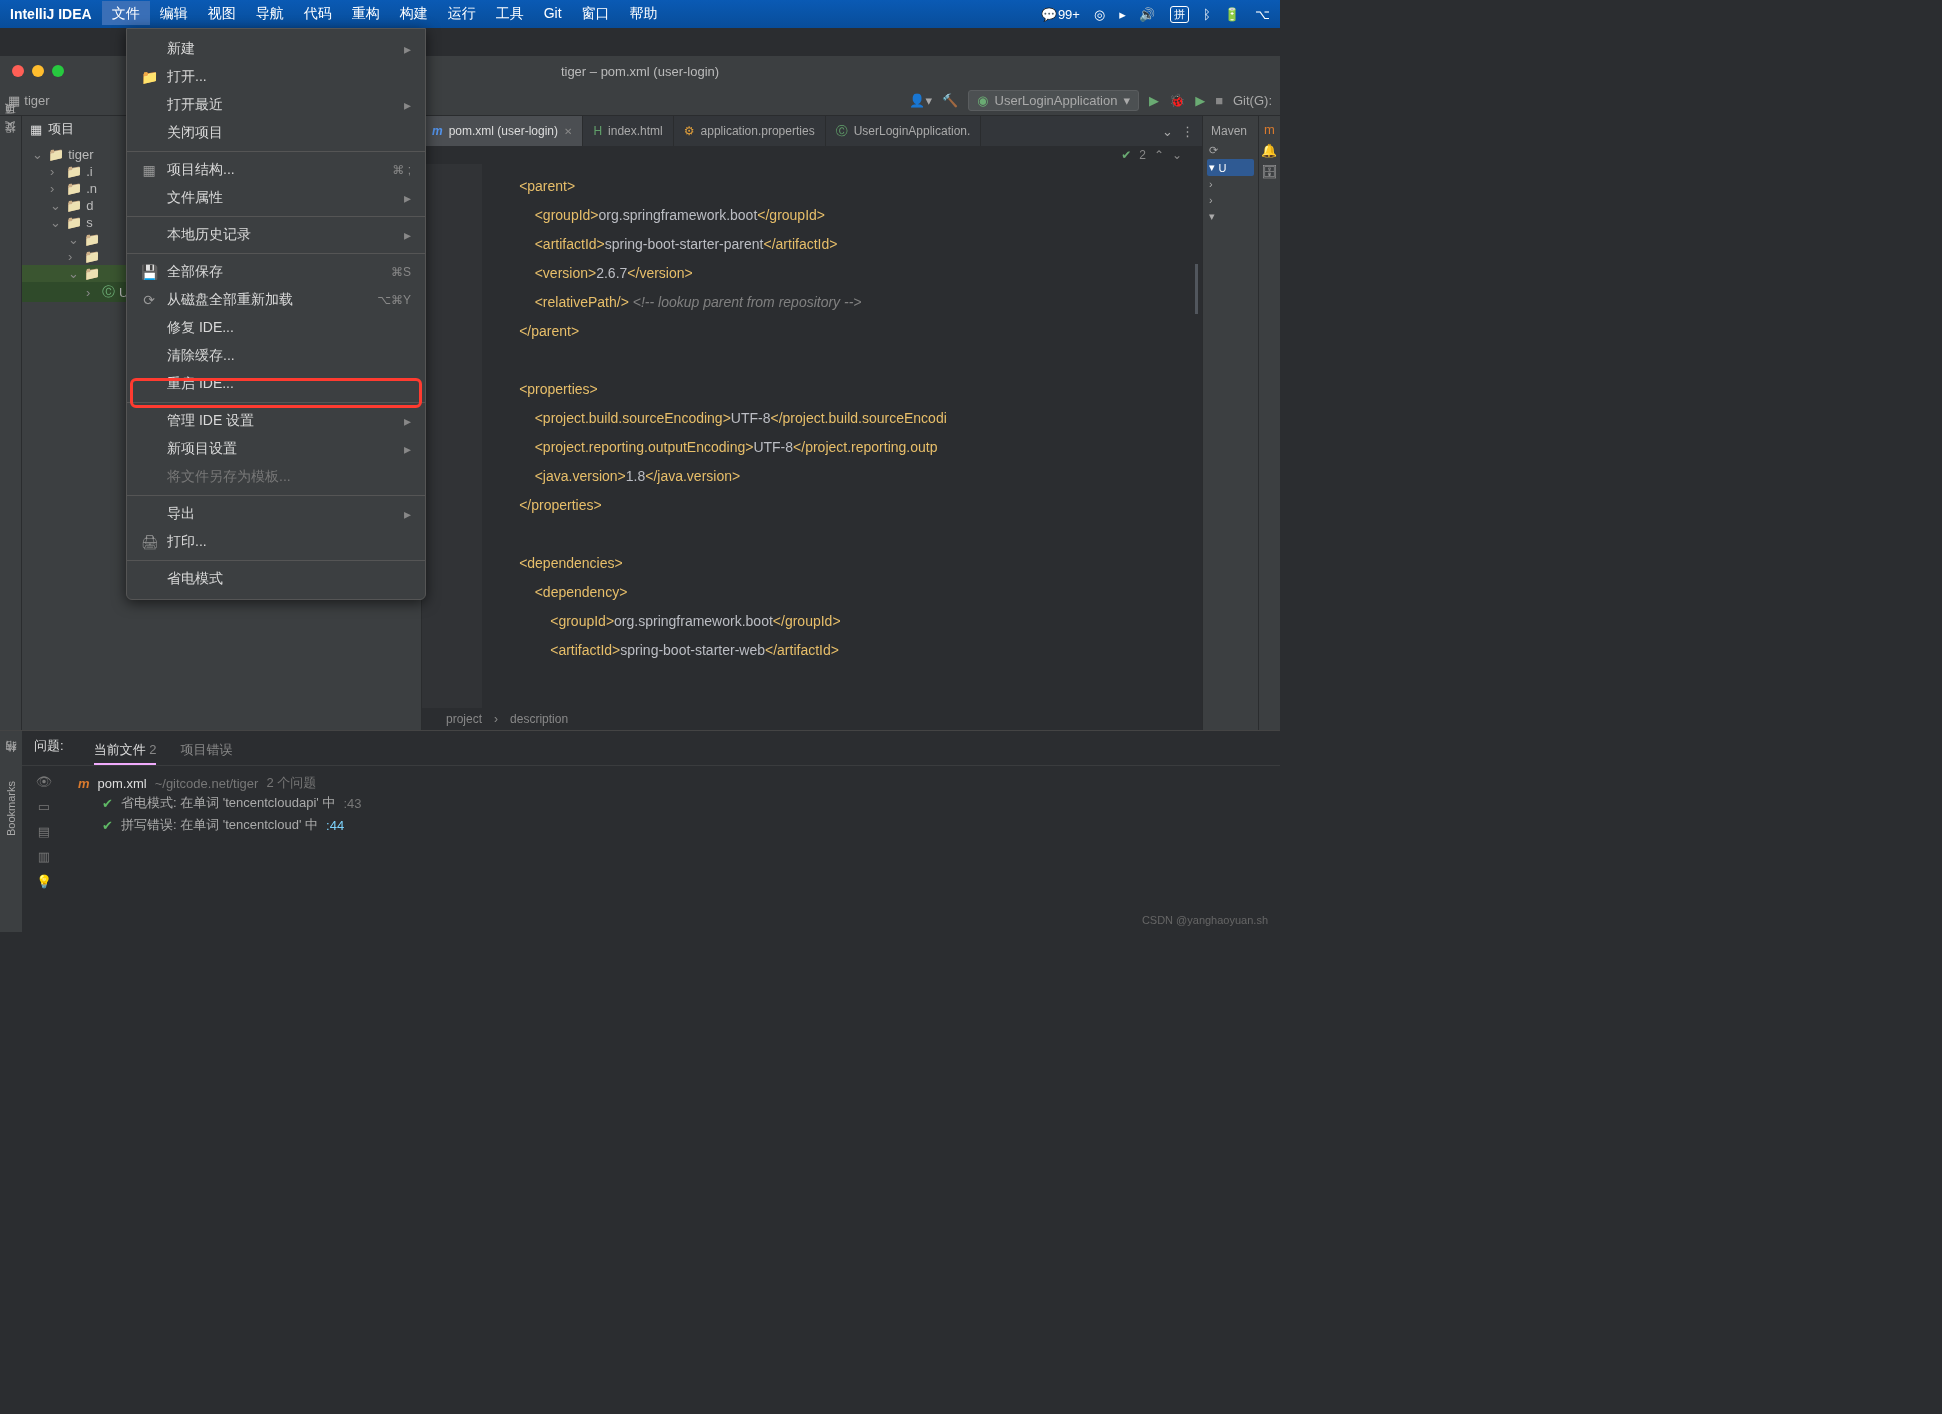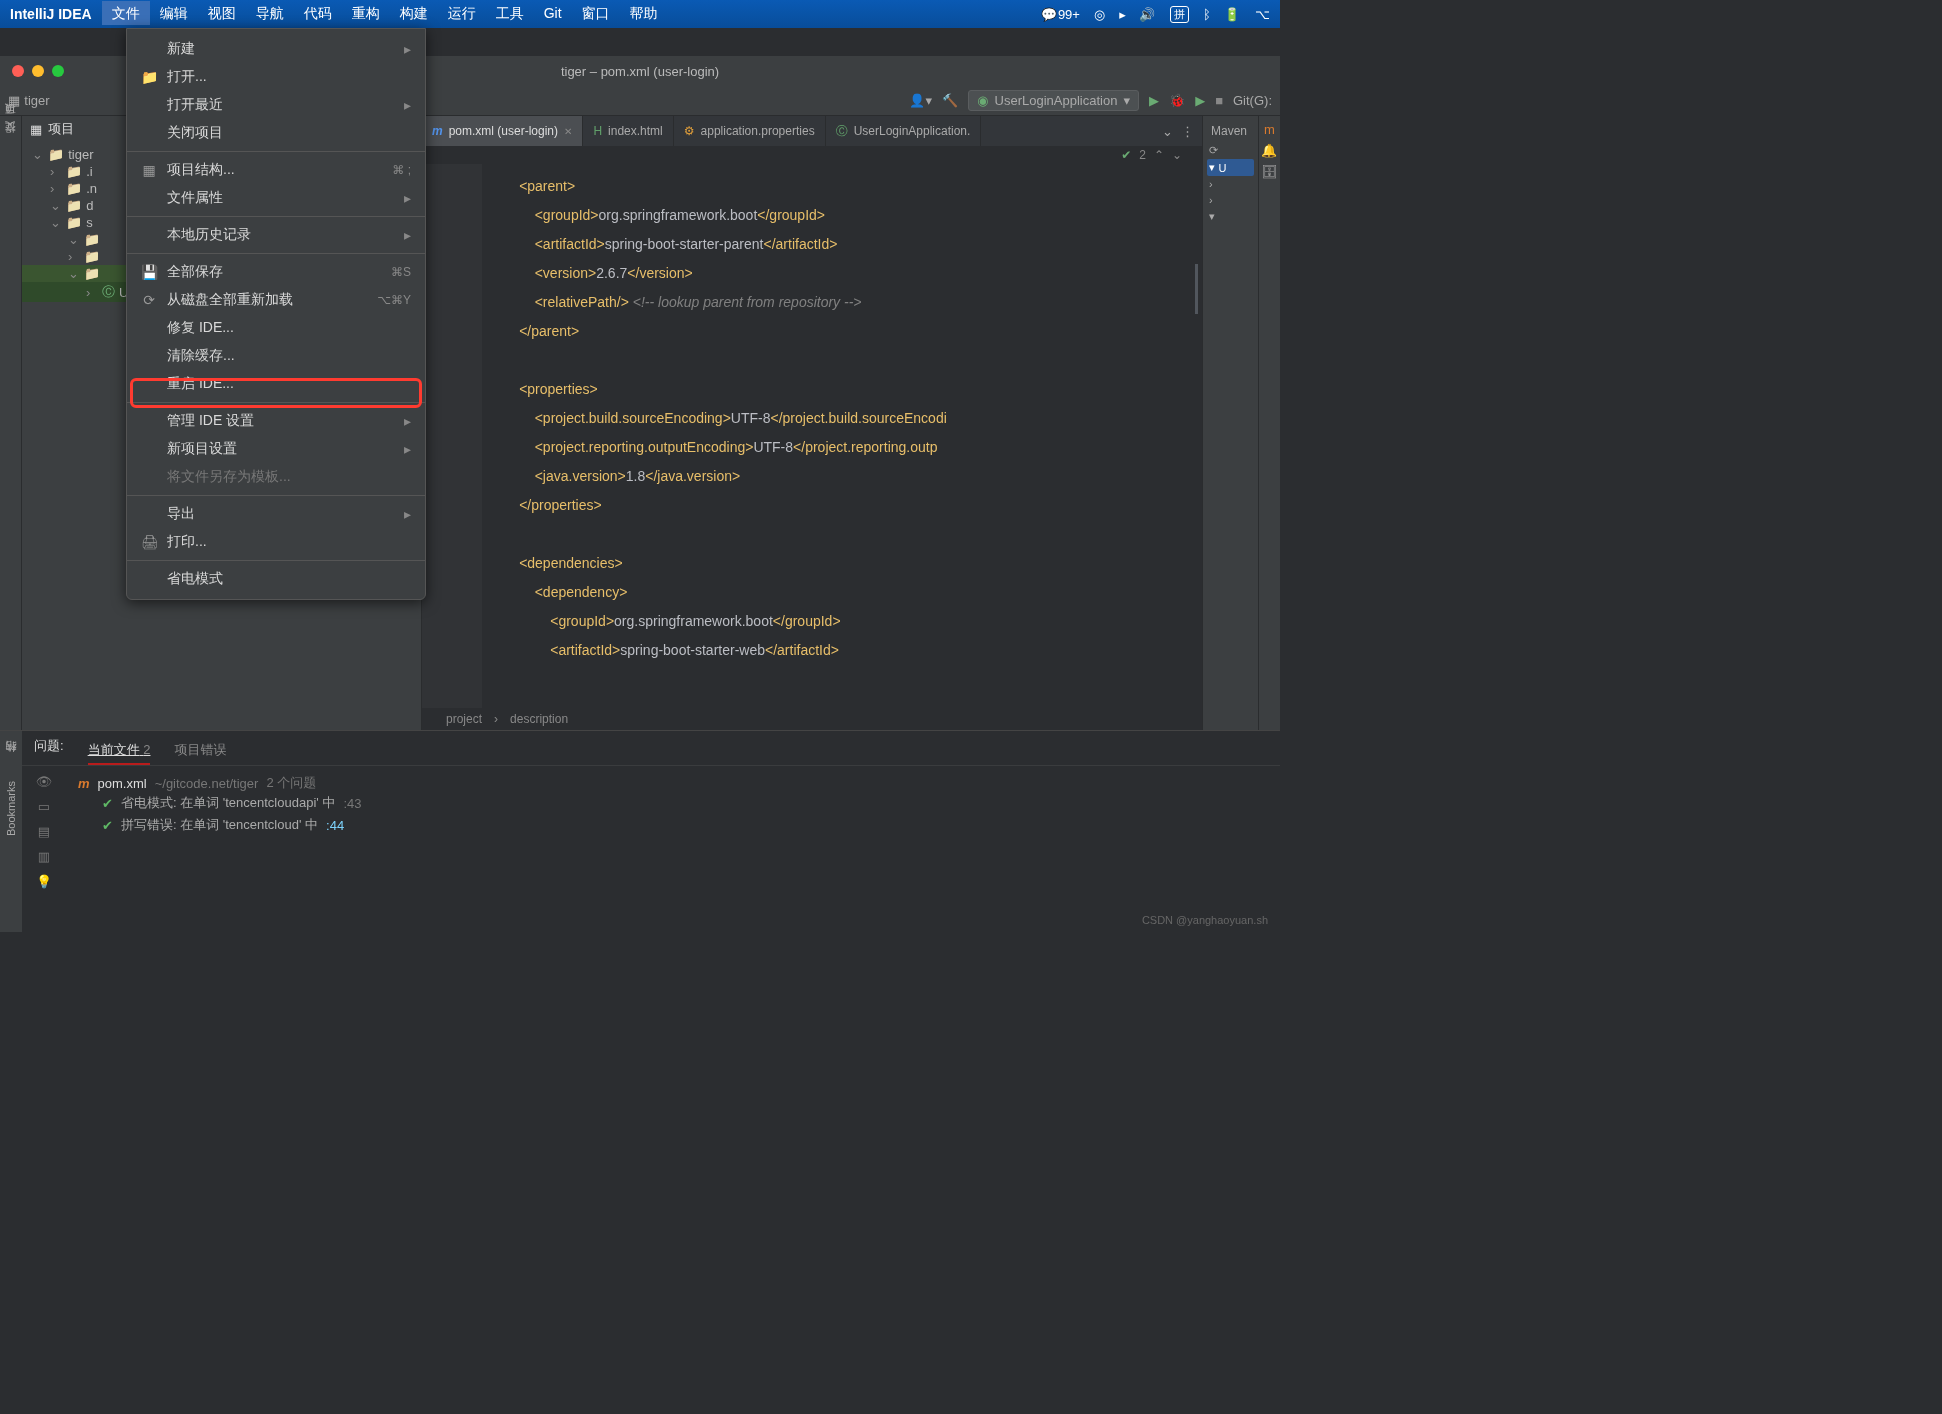--- a/index.html
+++ b/index.html
@@ -69,22 +69,22 @@
 .rightpanel .rrow { display:flex; align-items:center; gap:4px; padding:2px 2px; font-size:11px; }
 
 .rgutter { width:22px; background:#3c3f41; border-left:1px solid #2a2c2e; display:flex; flex-direction:column; align-items:center; padding-top:6px; gap:6px; color:#aaa; }
 
 .problems { height:230px; background:#2b2d30; border-top:1px solid #444; display:flex; }
 .problems .lgut { width:22px; background:#3c3f41; display:flex; flex-direction:column; align-items:center; padding-top:30px; gap:20px; color:#aaa; font-size:11px; }
 .problems .lgut .v { writing-mode:vertical-rl; transform:rotate(180deg); }
 .problems .main { flex:1; display:flex; flex-direction:column; }
 .ptabs { display:flex; padding:6px 12px 0; gap:24px; font-size:13px; color:#888; border-bottom:1px solid #3a3c3e; }
 .ptabs .pt { padding:4px 0; }
-.ptabs .pt.active { color:#ddd; border-bottom:2px solid #b91c1c;text-decoration:underline; }
-.ptabs .lbl { color:#ddd; }
+.ptabs .pt.active { color:#ddd; border-bottom:2px solid #f0abfc; }
+.ptabs .lbl { color:#ddd; margin-right:6px; }
 .pbody { display:flex; flex:1; }
 .pside { width:44px; display:flex; flex-direction:column; align-items:center; gap:10px; padding-top:8px; color:#777; }
 .plist { flex:1; padding:8px 12px; font-size:13px; color:#aaa; }
 .plist .file { display:flex; align-items:center; gap:8px; }
 .plist .issue { display:flex; align-items:center; gap:8px; padding:2px 0 2px 24px; }
 .chk { color:#5fb865; }
 .watermark { position:absolute; right:12px; bottom:6px; color:#666; font-size:11px; }
 </style>
 </head>
 <body>

